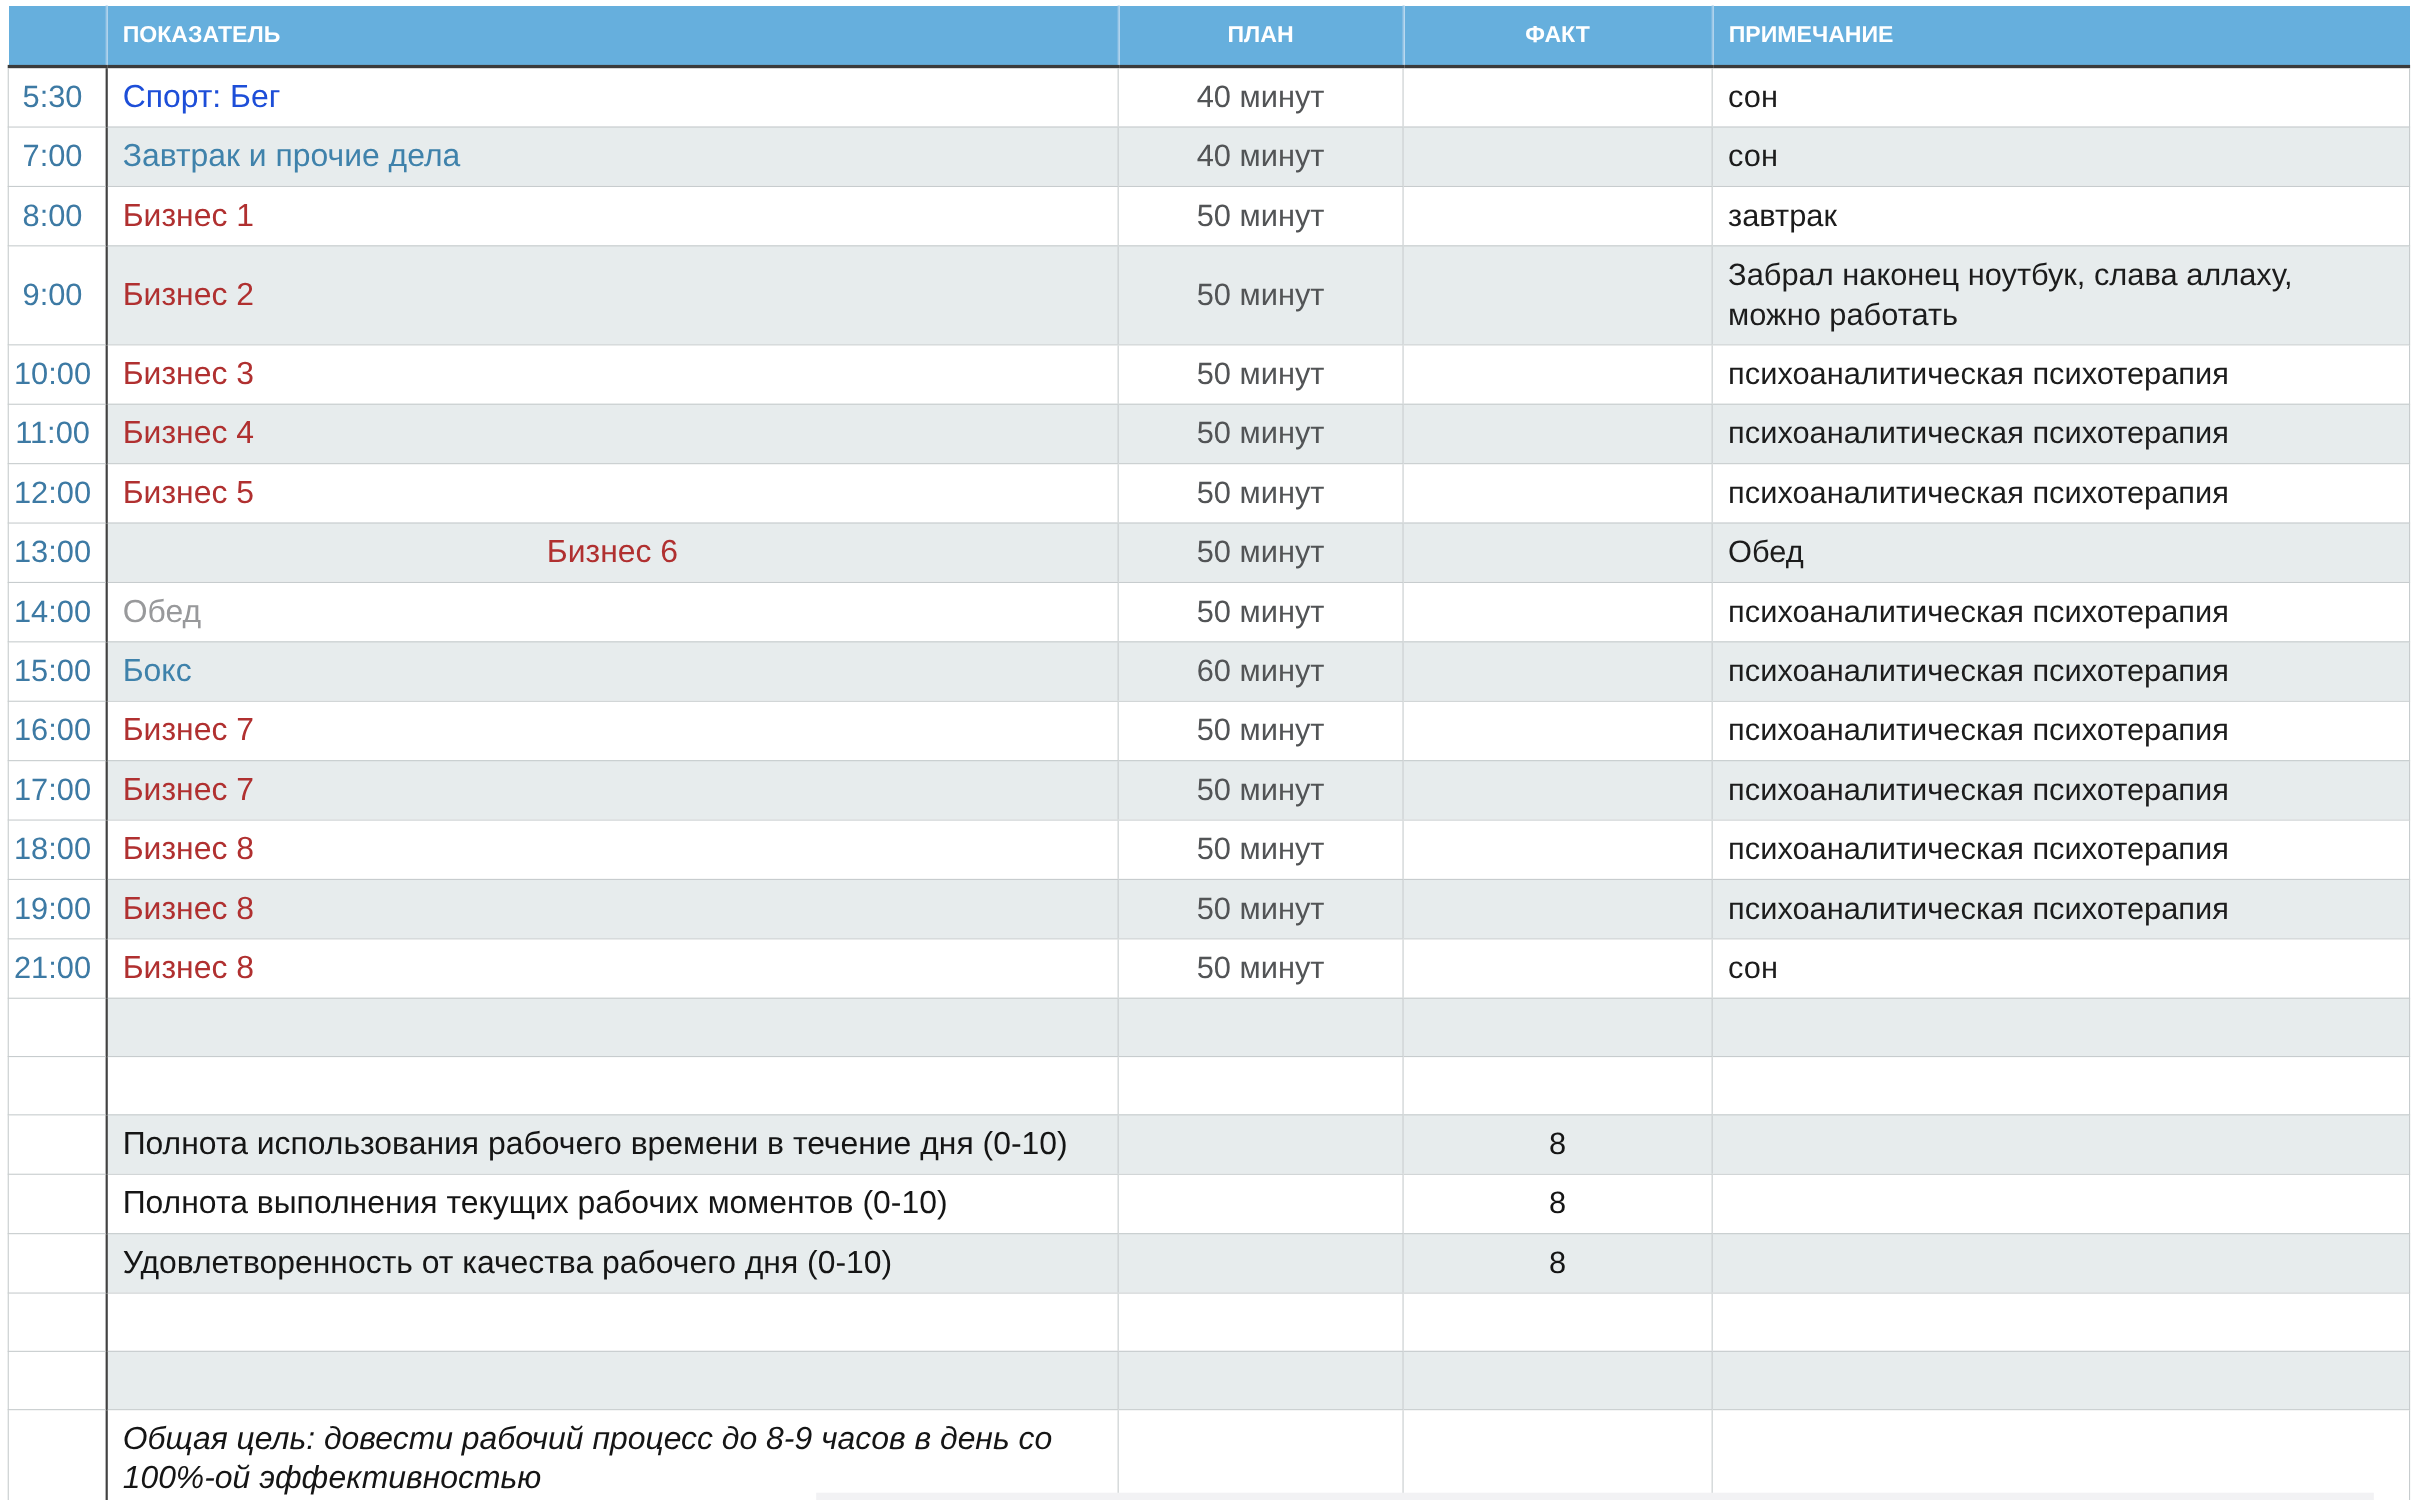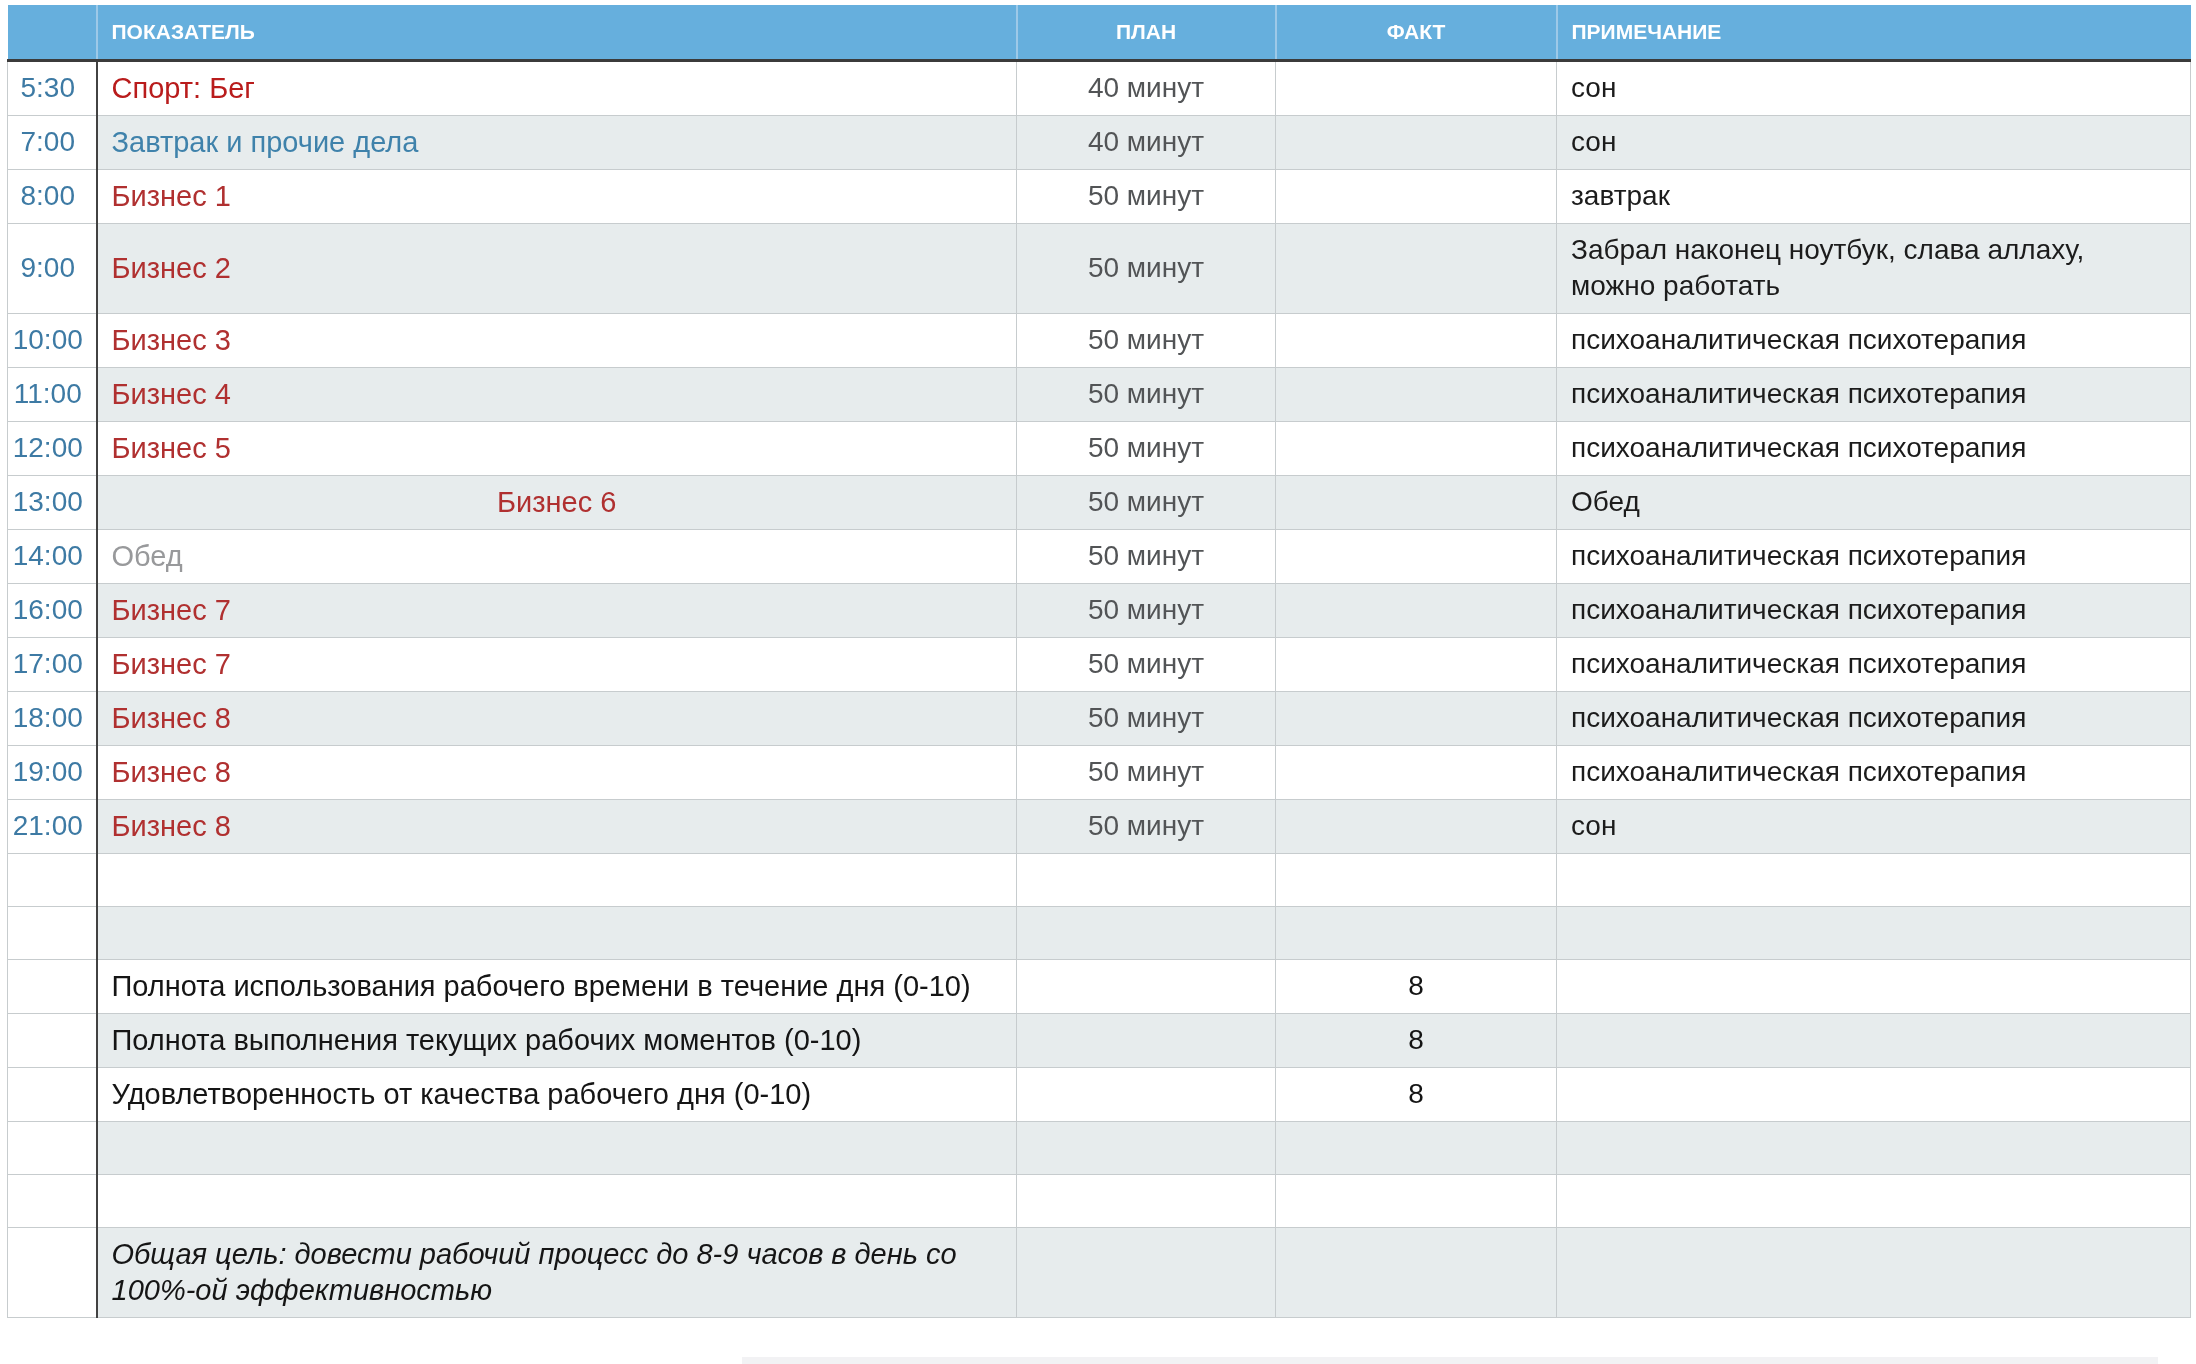--- a/index.html
+++ b/index.html
@@ -84,21 +84,21 @@
         <th class="c-time" data-name="header-cell-time"></th>
         <th class="c-indicator" data-name="header-cell-indicator">ПОКАЗАТЕЛЬ</th>
         <th class="c-plan" data-name="header-cell-plan">ПЛАН</th>
         <th class="c-fact" data-name="header-cell-fact">ФАКТ</th>
         <th class="c-note" data-name="header-cell-note">ПРИМЕЧАНИЕ</th>
       </tr>
     </thead>
     <tbody id="rows">
         <tr data-name="entry-row">
           <td class="c-time" data-name="time-cell">5:30</td>
-          <td class="c-indicator" data-name="indicator-cell" style="color: #b91c1c;">Спорт: Бег</td>
+          <td class="c-indicator" data-name="indicator-cell" style="color: #1d4ed8;">Спорт: Бег</td>
           <td class="c-plan" data-name="plan-cell">40 минут</td>
           <td class="c-fact" data-name="fact-cell"></td>
           <td class="c-note" data-name="note-cell">сон</td>
         </tr>
         <tr data-name="entry-row">
           <td class="c-time" data-name="time-cell">7:00</td>
           <td class="c-indicator" data-name="indicator-cell" style="color: rgb(63, 130, 171);">Завтрак и прочие дела</td>
           <td class="c-plan" data-name="plan-cell">40 минут</td>
           <td class="c-fact" data-name="fact-cell"></td>
           <td class="c-note" data-name="note-cell">сон</td>
@@ -142,20 +142,27 @@
           <td class="c-time" data-name="time-cell">13:00</td>
           <td class="c-indicator" data-name="indicator-cell" style="color: rgb(176, 48, 48); text-align: center;">Бизнес 6</td>
           <td class="c-plan" data-name="plan-cell">50 минут</td>
           <td class="c-fact" data-name="fact-cell"></td>
           <td class="c-note" data-name="note-cell">Обед</td>
         </tr>
         <tr data-name="entry-row">
           <td class="c-time" data-name="time-cell">14:00</td>
           <td class="c-indicator" data-name="indicator-cell" style="color: rgb(152, 153, 155);">Обед</td>
           <td class="c-plan" data-name="plan-cell">50 минут</td>
+          <td class="c-fact" data-name="fact-cell"></td>
+          <td class="c-note" data-name="note-cell">психоаналитическая психотерапия</td>
+        </tr>
+        <tr data-name="entry-row">
+          <td class="c-time" data-name="time-cell">15:00</td>
+          <td class="c-indicator" data-name="indicator-cell" style="color: rgb(63, 130, 171);">Бокс</td>
+          <td class="c-plan" data-name="plan-cell">60 минут</td>
           <td class="c-fact" data-name="fact-cell"></td>
           <td class="c-note" data-name="note-cell">психоаналитическая психотерапия</td>
         </tr>
         <tr data-name="entry-row">
           <td class="c-time" data-name="time-cell">16:00</td>
           <td class="c-indicator" data-name="indicator-cell" style="color: rgb(176, 48, 48);">Бизнес 7</td>
           <td class="c-plan" data-name="plan-cell">50 минут</td>
           <td class="c-fact" data-name="fact-cell"></td>
           <td class="c-note" data-name="note-cell">психоаналитическая психотерапия</td>
         </tr>

